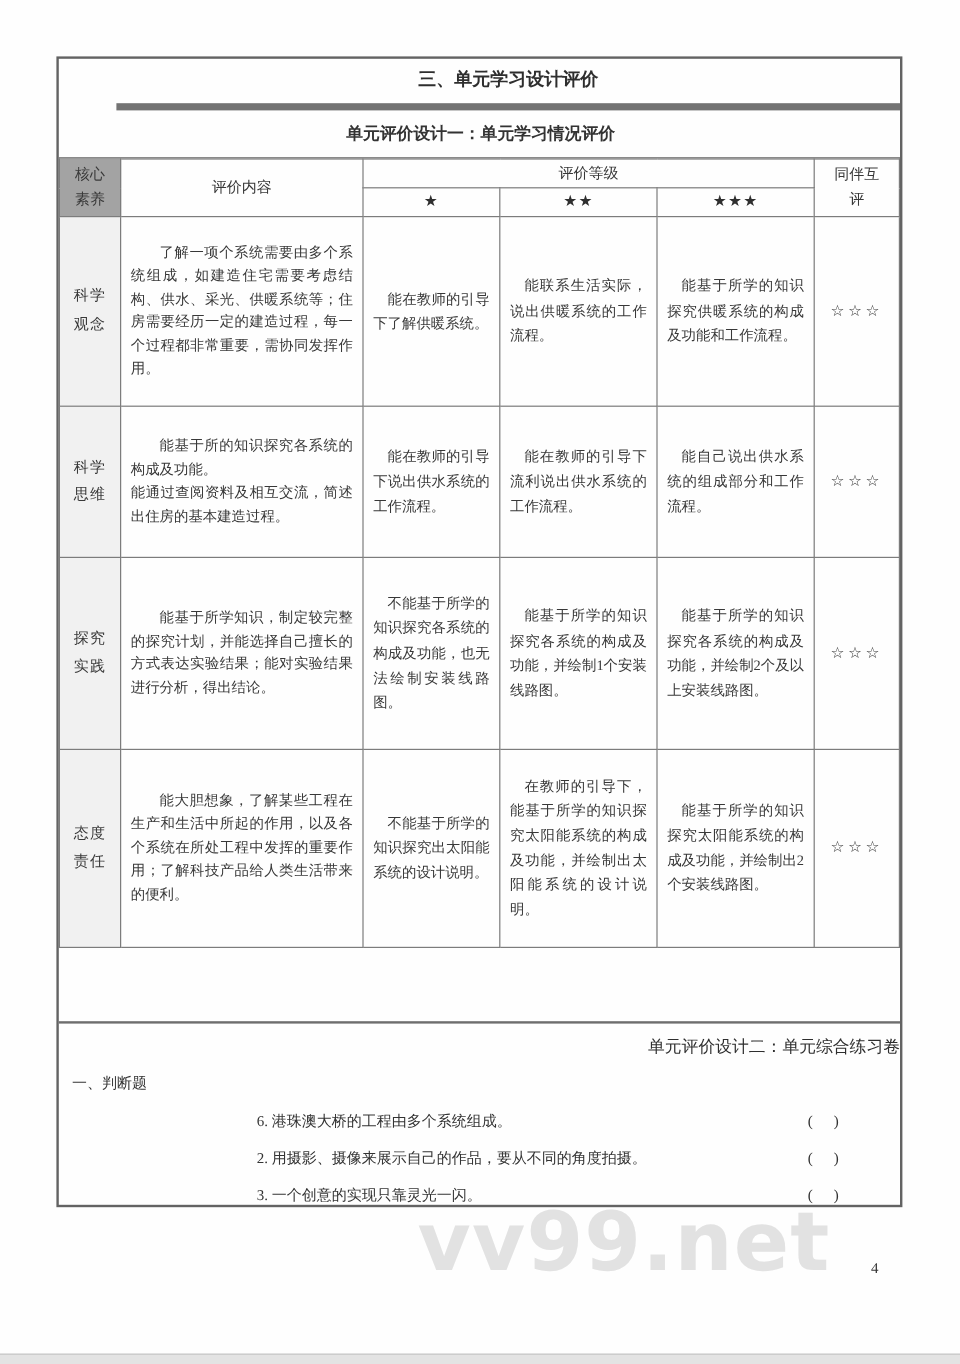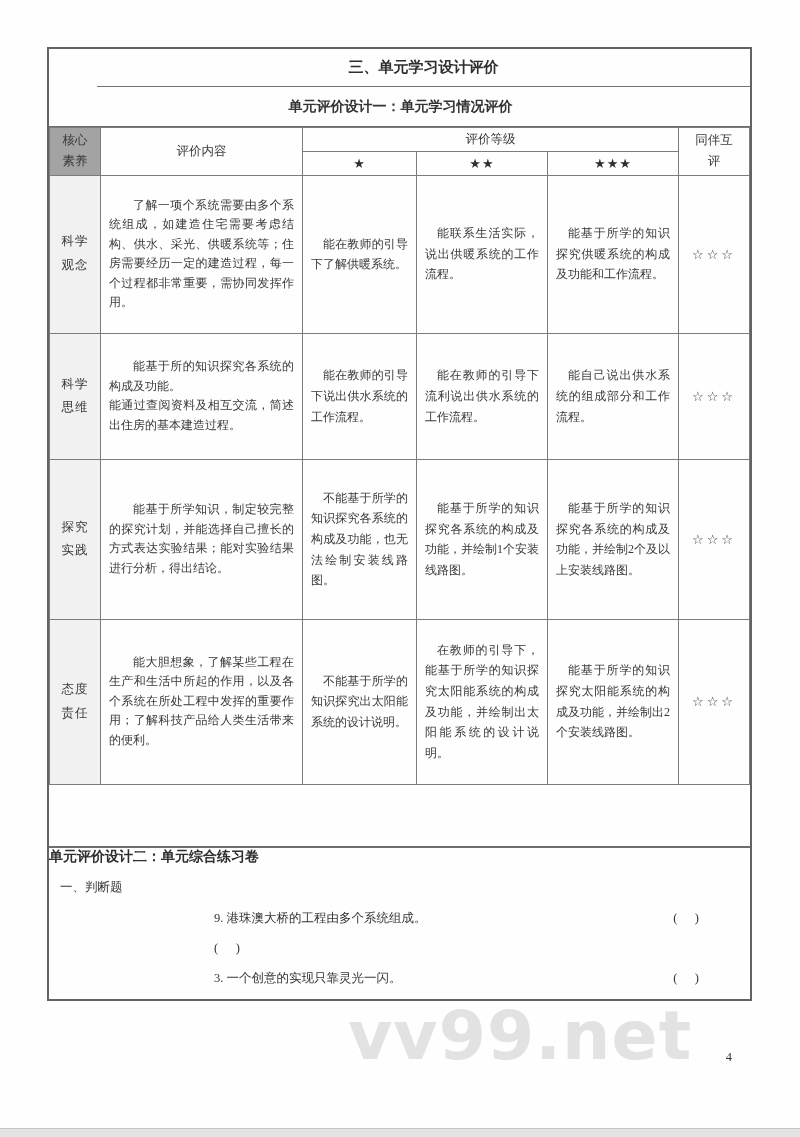--- a/index.html
+++ b/index.html
@@ -19,21 +19,21 @@
   }
 
   
   .frame{
     position:absolute;left:47px;top:47px;width:701px;
     border:2px solid #636363;background:transparent;
   }
   .title-row{
     height:37px;line-height:37px;text-align:center;
     font-weight:bold;font-size:15px;color:#2e2e2e;
-    border-bottom:1px solid #737373;
+    border-bottom:6px solid #737373;
     margin-left:48px;
   }
   .subtitle-block{
     border-bottom:1px solid #6e6e6e;
     text-align:center;padding:9px 0 10px 2px;
   }
   .subtitle-block .sub1{font-weight:bold;font-size:14px;margin-top:2px;}
   .subtitle-block .sub2{font-weight:bold;font-size:14px;margin-top:13px;}
   .caption-row{
     height:27px;line-height:27px;text-align:center;
@@ -78,21 +78,22 @@
   }
   tr.r0 td{height:154px;}
   tr.r1 td{height:126px;}
   tr.r2 td{height:160px;}
   tr.r3 td{height:155px;}
 
   .spacer-row{height:61px;border-bottom:2px solid #6e6e6e;}
 
   .section2{height:151px;position:relative;}
   .s2-title{
-    text-align:left;font-weight:bold;font-size:14px;color:#2e2e2e;
+    text-align:right;font-weight:normal;font-size:14px;color:#2e2e2e;
+    padding-top:11px;
   }
   .s2-part{font-size:12.5px;margin:13px 12px 0 11px;color:#333;}
   .question{
     display:flex;justify-content:space-between;align-items:baseline;
     padding-left:165px;padding-right:50px;margin-top:14px;
     font-size:12.5px;color:#333;
   }
   .q-blank{white-space:pre;letter-spacing:1px;}
 
   .page-num{
@@ -182,24 +183,25 @@
       </tr>
     </tbody>
   </table>
 
   <div class="spacer-row"></div>
 
   <div class="section2">
     <div class="s2-title">单元评价设计二：单元综合练习卷</div>
     <div class="s2-part">一、判断题</div>
     <div class="question">
-      <span class="q-text">9. 港珠澳大桥的工程由多个系统组成。</span>
+      <span class="q-text">6. 港珠澳大桥的工程由多个系统组成。</span>
       <span class="q-blank">(    )</span>
     </div>
     <div class="question">
+      <span class="q-text">2. 用摄影、摄像来展示自己的作品，要从不同的角度拍摄。</span>
       <span class="q-blank">(    )</span>
     </div>
     <div class="question">
       <span class="q-text">3. 一个创意的实现只靠灵光一闪。</span>
       <span class="q-blank">(    )</span>
     </div>
   </div>
 
 </div>
 

